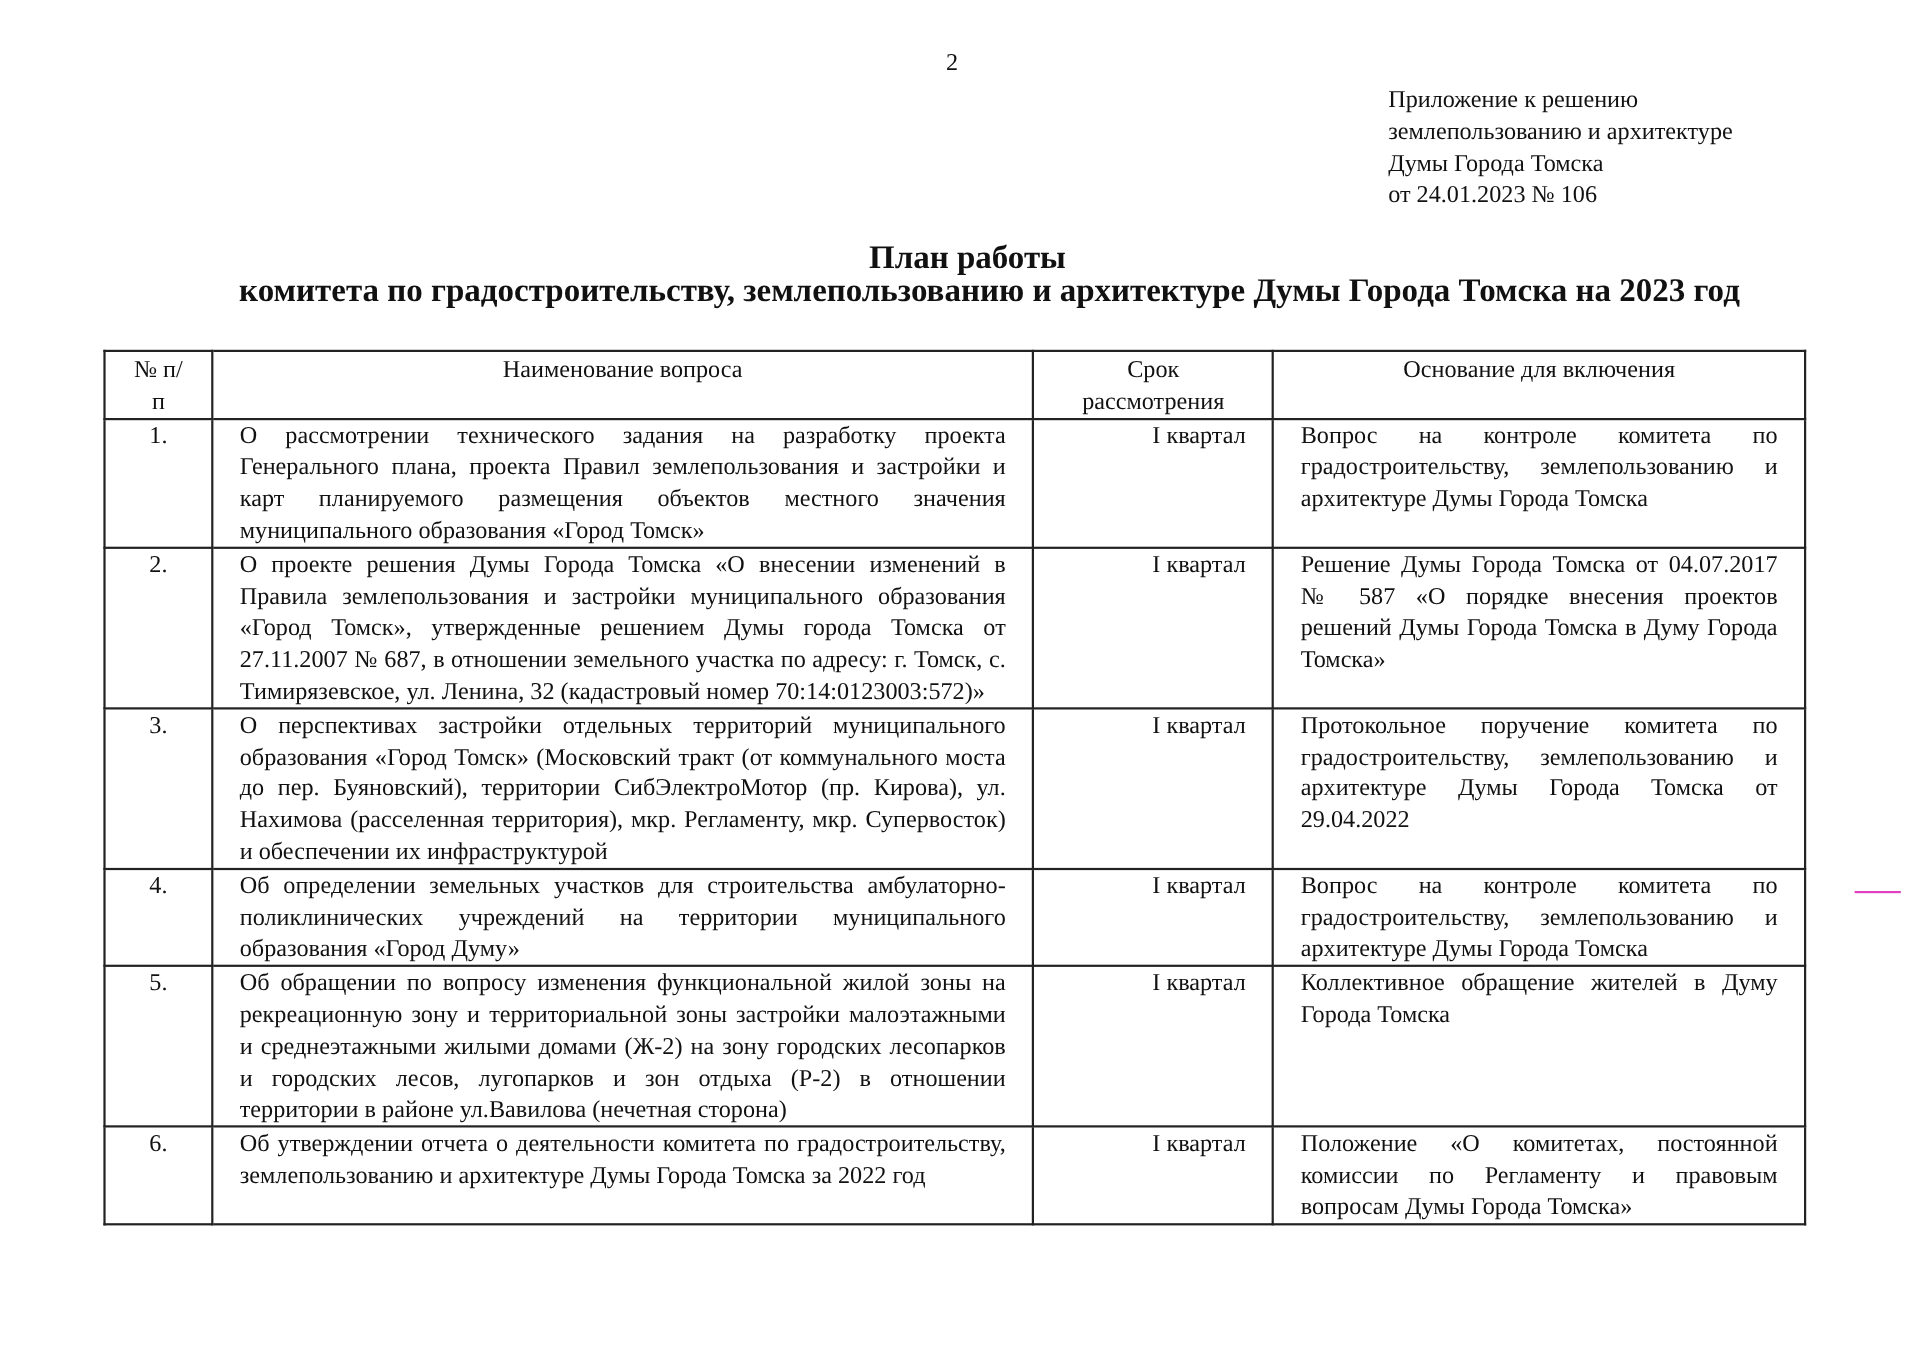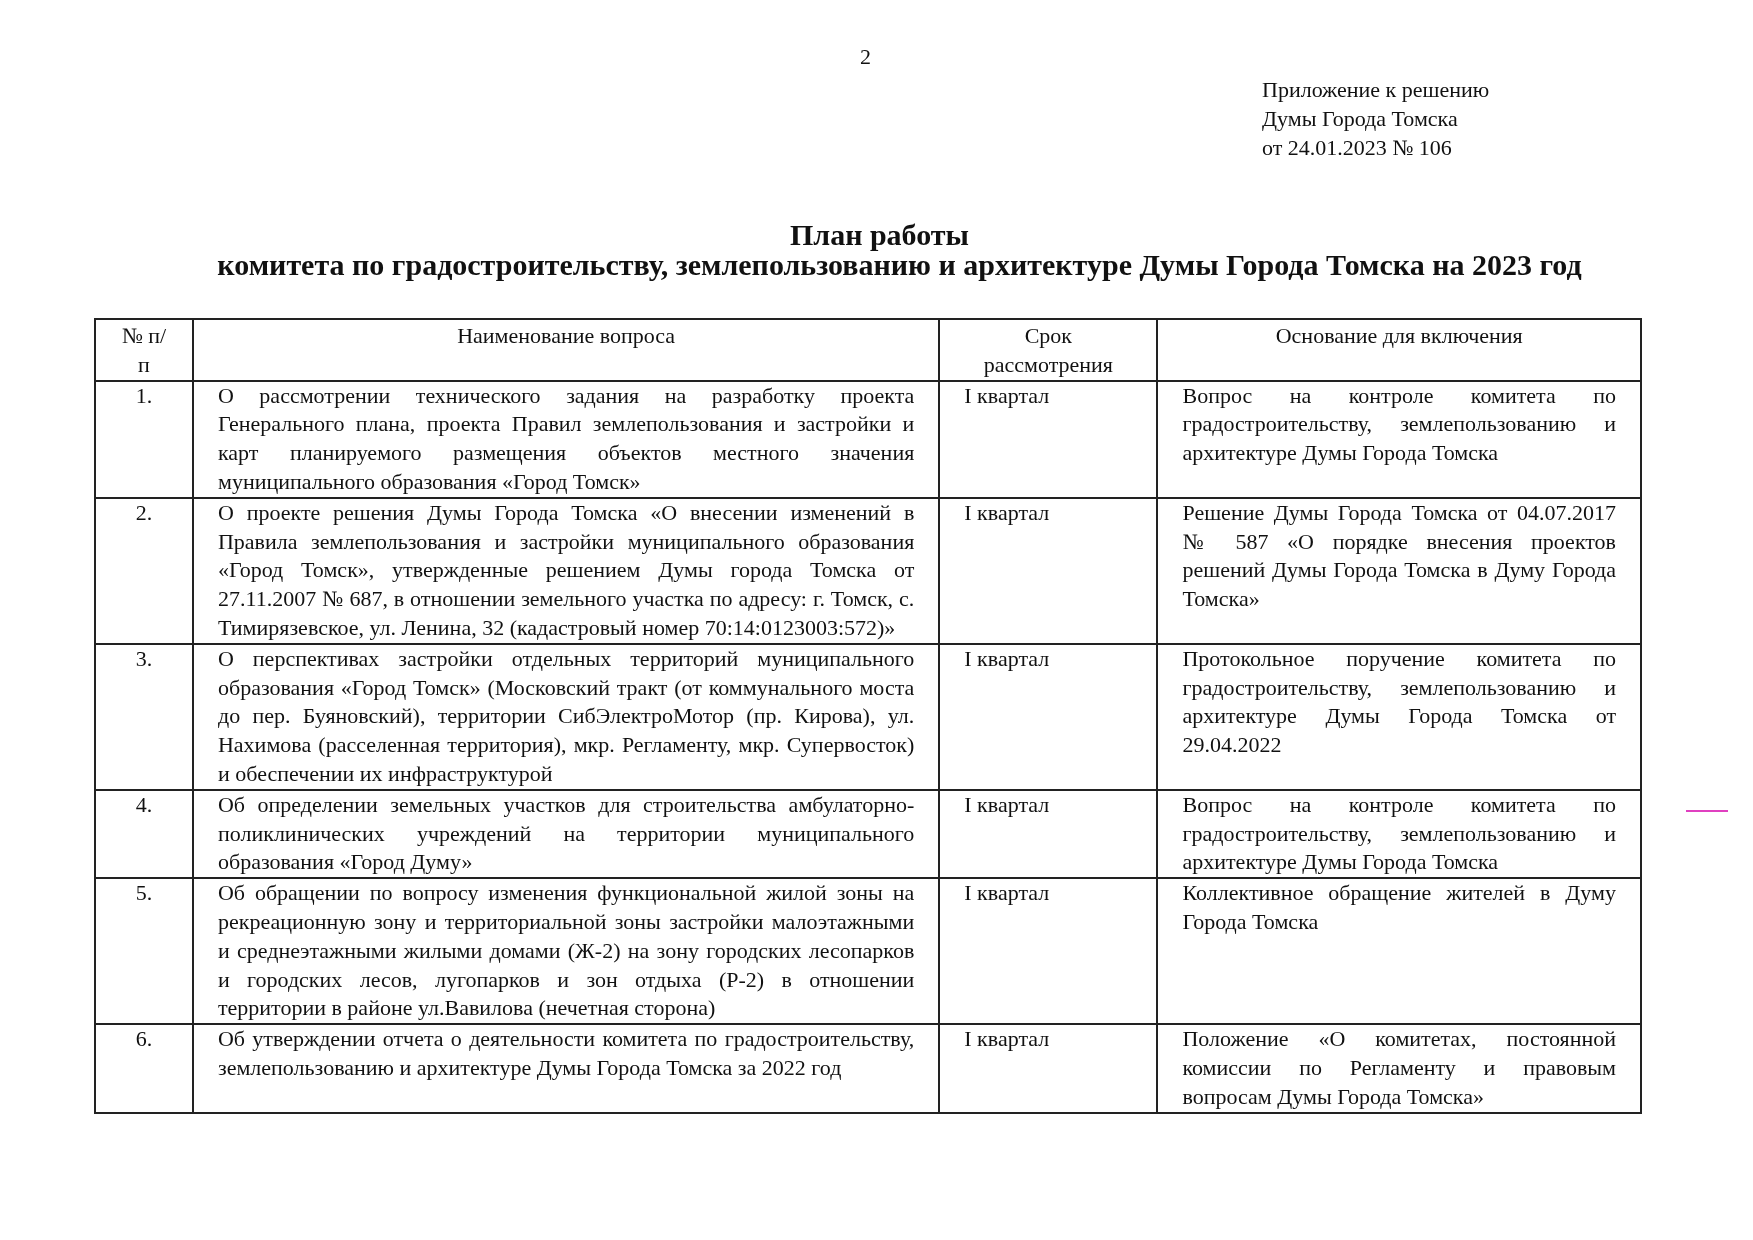--- a/index.html
+++ b/index.html
@@ -59,38 +59,39 @@
     text-align: center;
     padding-top: 2px;
     padding-bottom: 0;
   }
   .col-num { width: 52px; text-align: center; }
   .col-name { width: 772px; }
   .col-term { width: 174px; }
   .col-basis { width: 470px; }
   td.num { text-align: center; padding-top: 2px; }
   td.name, td.basis { text-align: justify; text-align-last: left; padding-top: 2px; }
-  td.term { text-align: left; vertical-align: middle; }
+  td.term { text-align: right; vertical-align: middle; }
   td.basis { padding-left: 11px; }
   .pink-mark {
     position: absolute;
     left: 1686px;
     top: 810px;
     width: 42px;
     height: 2px;
     background: #e040c0;
   }
 </style>
 </head>
 <body>
 
 <div class="page-number">2</div>
 
 <div class="appendix">
   <div>Приложение к решению</div>
+  <div>землепользованию и архитектуре</div>
   <div>Думы Города Томска</div>
   <div>от 24.01.2023 № 106</div>
 </div>
 
 <div class="title">
   <div>План работы</div>
   <div class="line2">комитета по градостроительству, землепользованию и архитектуре Думы Города Томска на 2023 год</div>
 </div>
 
 <table class="plan">

